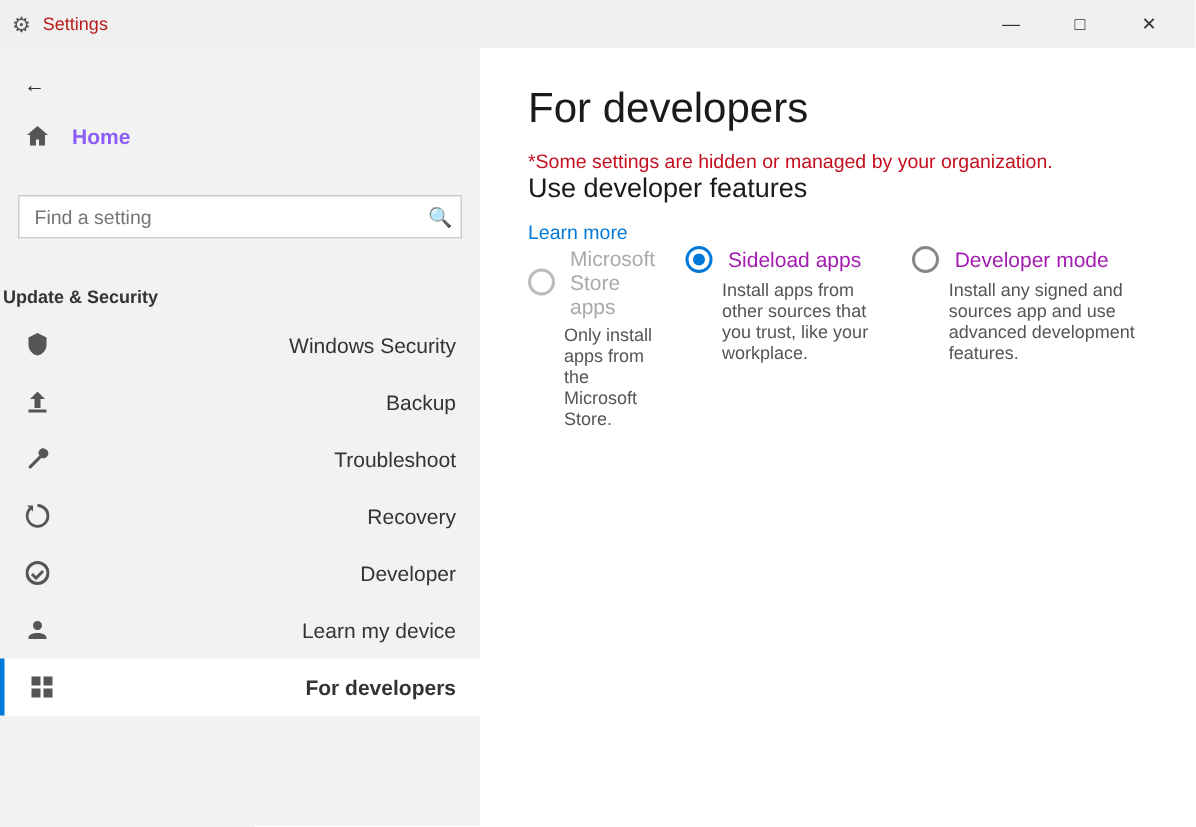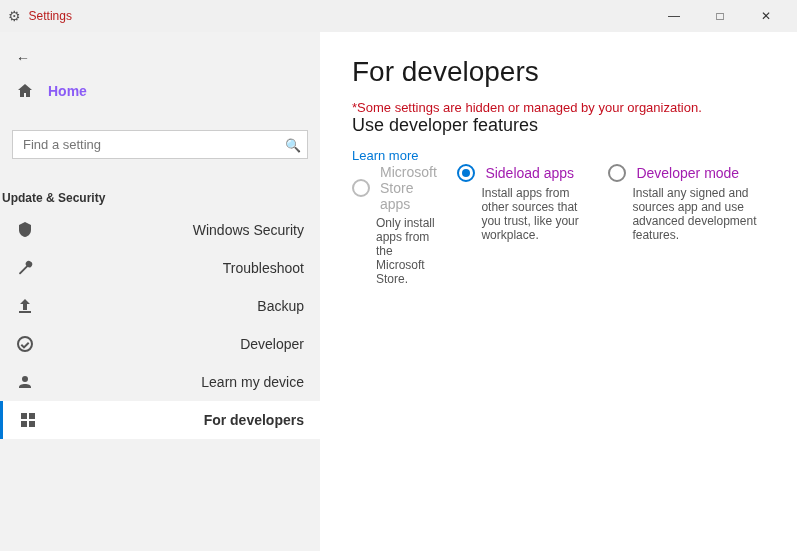--- a/index.html
+++ b/index.html
@@ -278,32 +278,40 @@
           <span class="nav-icon">
             <svg width="16" height="16" viewBox="0 0 16 16" fill="currentColor">
               <path d="M8 0L2 3v5c0 3.3 2.5 6.4 6 7 3.5-.6 6-3.7 6-7V3L8 0z"></path>
             </svg>
           </span>
           <span class="nav-label">Windows Security</span>
         </div>
         <div class="nav-item">
           <span class="nav-icon">
             <svg width="16" height="16" viewBox="0 0 16 16" fill="currentColor">
+              <path d="M8 1l-5 5h3v6h4V6h3L8 1zM2 13h12v2H2v-2z"></path>
+            </svg>
+          </span>
+          <span class="nav-label">Backup</span>
+        </div>
+        <div class="nav-item">
+          <span class="nav-icon">
+            <svg width="16" height="16" viewBox="0 0 16 16" fill="currentColor">
               <path d="M13.5 1.5a3 3 0 0 0-4.2 4.2l-7 7a1 1 0 0 0 1.4 1.4l7-7A3 3 0 0 0 13.5 1.5z"></path>
             </svg>
           </span>
           <span class="nav-label">Troubleshoot</span>
         </div>
         <div class="nav-item">
           <span class="nav-icon">
             <svg width="16" height="16" viewBox="0 0 16 16" fill="currentColor">
-              <path d="M8 1l-5 5h3v6h4V6h3L8 1zM2 13h12v2H2v-2z"></path>
-            </svg>
-          </span>
-          <span class="nav-label">Backup</span>
+              <path d="M8 2a6 6 0 1 1-4.3 1.8L5 5V1H1l1.4 1.4A7.9 7.9 0 1 0 8 0v2z"></path>
+            </svg>
+          </span>
+          <span class="nav-label">Recovery</span>
         </div>
         <div class="nav-item">
           <span class="nav-icon">
             <svg width="16" height="16" viewBox="0 0 16 16" fill="currentColor">
               <path d="M8 0a8 8 0 1 0 0 16A8 8 0 0 0 8 0zm0 14a6 6 0 1 1 0-12A6 6 0 0 1 8 14zm-1-4l-2-2-1.4 1.4L7 12.8l5.4-5.4L11 6l-4 4z"></path>
             </svg>
           </span>
           <span class="nav-label">Developer</span>
         </div>
         <div class="nav-item">

